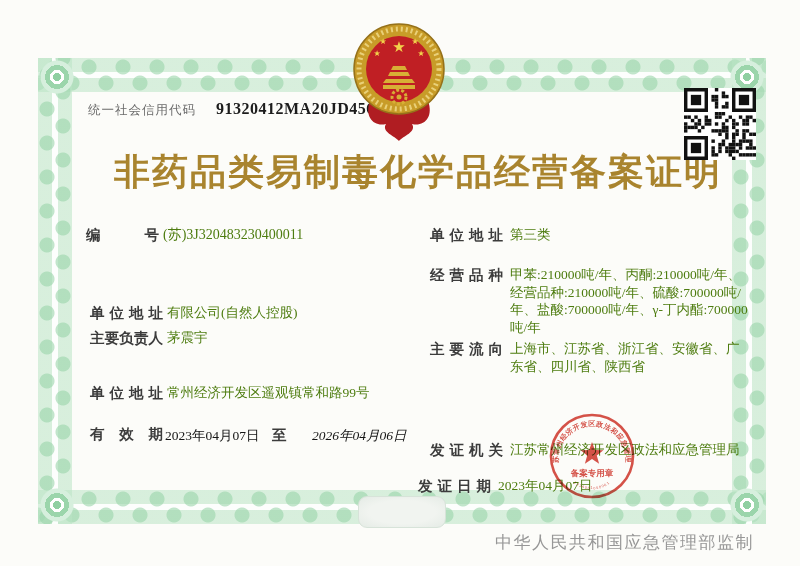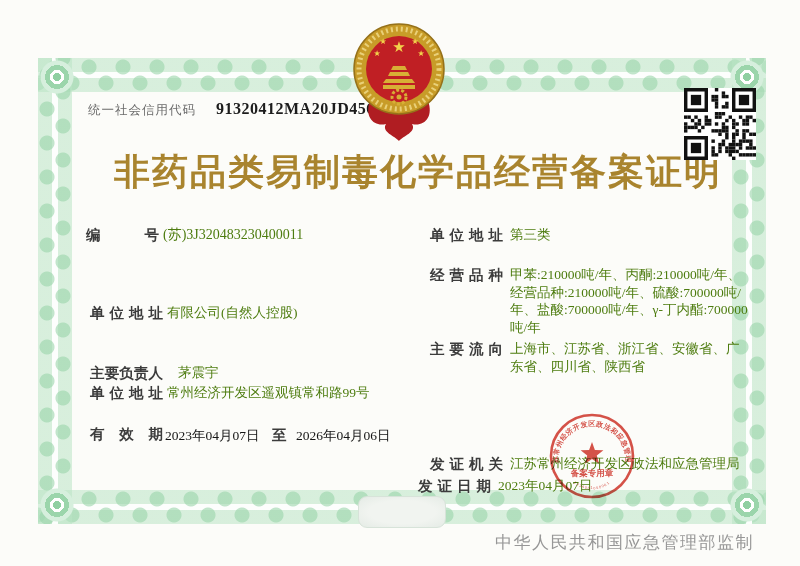--- a/index.html
+++ b/index.html
@@ -215,49 +215,49 @@
   <div class="abs title">非药品类易制毒化学品经营备案证明</div>
 
   <div class="row" style="left:86px;top:226px;">
     <div class="f-lab">编 号</div>
     <div class="f-val" style="font-size:14px;">(苏)3J320483230400011</div>
   </div>
   <div class="row" style="left:90px;top:304px;">
     <div class="f-lab">单位地址</div>
     <div class="f-val">有限公司(自然人控股)</div>
   </div>
-  <div class="row" style="left:90px;top:364px;gap:11px;">
+  <div class="row" style="left:90px;top:329px;">
     <div class="f-lab">主要负责人</div>
     <div class="f-val">茅震宇</div>
   </div>
   <div class="row" style="left:90px;top:384px;">
     <div class="f-lab">单位地址</div>
     <div class="f-val">常州经济开发区遥观镇常和路99号</div>
   </div>
 
   <div class="row" style="left:90px;top:425px;">
     <div class="f-lab">有 效 期</div>
   </div>
   <div class="v-item" style="left:165px;top:427px;">2023年04月07日</div>
   <div class="v-zhi" style="left:272px;top:426px;">至</div>
-  <div class="v-item" style="left:296px;top:427px;">2026年04月06日</div>
+  <div class="v-item" style="left:312px;top:427px;font-style:italic;">2026年04月06日</div>
 
   <div class="row col-r" style="left:430px;top:226px;">
     <div class="f-lab">单位地址</div>
     <div class="f-val">第三类</div>
   </div>
   <div class="row col-r" style="left:430px;top:266px;">
     <div class="f-lab">经营品种</div>
     <div class="f-val">甲苯:210000吨/年、丙酮:210000吨/年、经营品种:210000吨/年、硫酸:700000吨/年、盐酸:700000吨/年、γ-丁内酯:700000吨/年</div>
   </div>
   <div class="row col-r" style="left:430px;top:340px;">
     <div class="f-lab">主要流向</div>
     <div class="f-val">上海市、江苏省、浙江省、安徽省、广东省、四川省、陕西省</div>
   </div>
-  <div class="row col-r" style="left:430px;top:455px;">
+  <div class="row col-r" style="left:430px;top:441px;">
     <div class="f-lab">发证机关</div>
     <div class="f-val" style="width:250px;">江苏常州经济开发区政法和应急管理局</div>
   </div>
   <div class="row col-r" style="left:418px;top:477px;">
     <div class="f-lab">发证日期</div>
     <div class="f-val">2023年04月07日</div>
   </div>
 
   <svg class="abs seal" viewBox="0 0 88 88">
     <defs>

